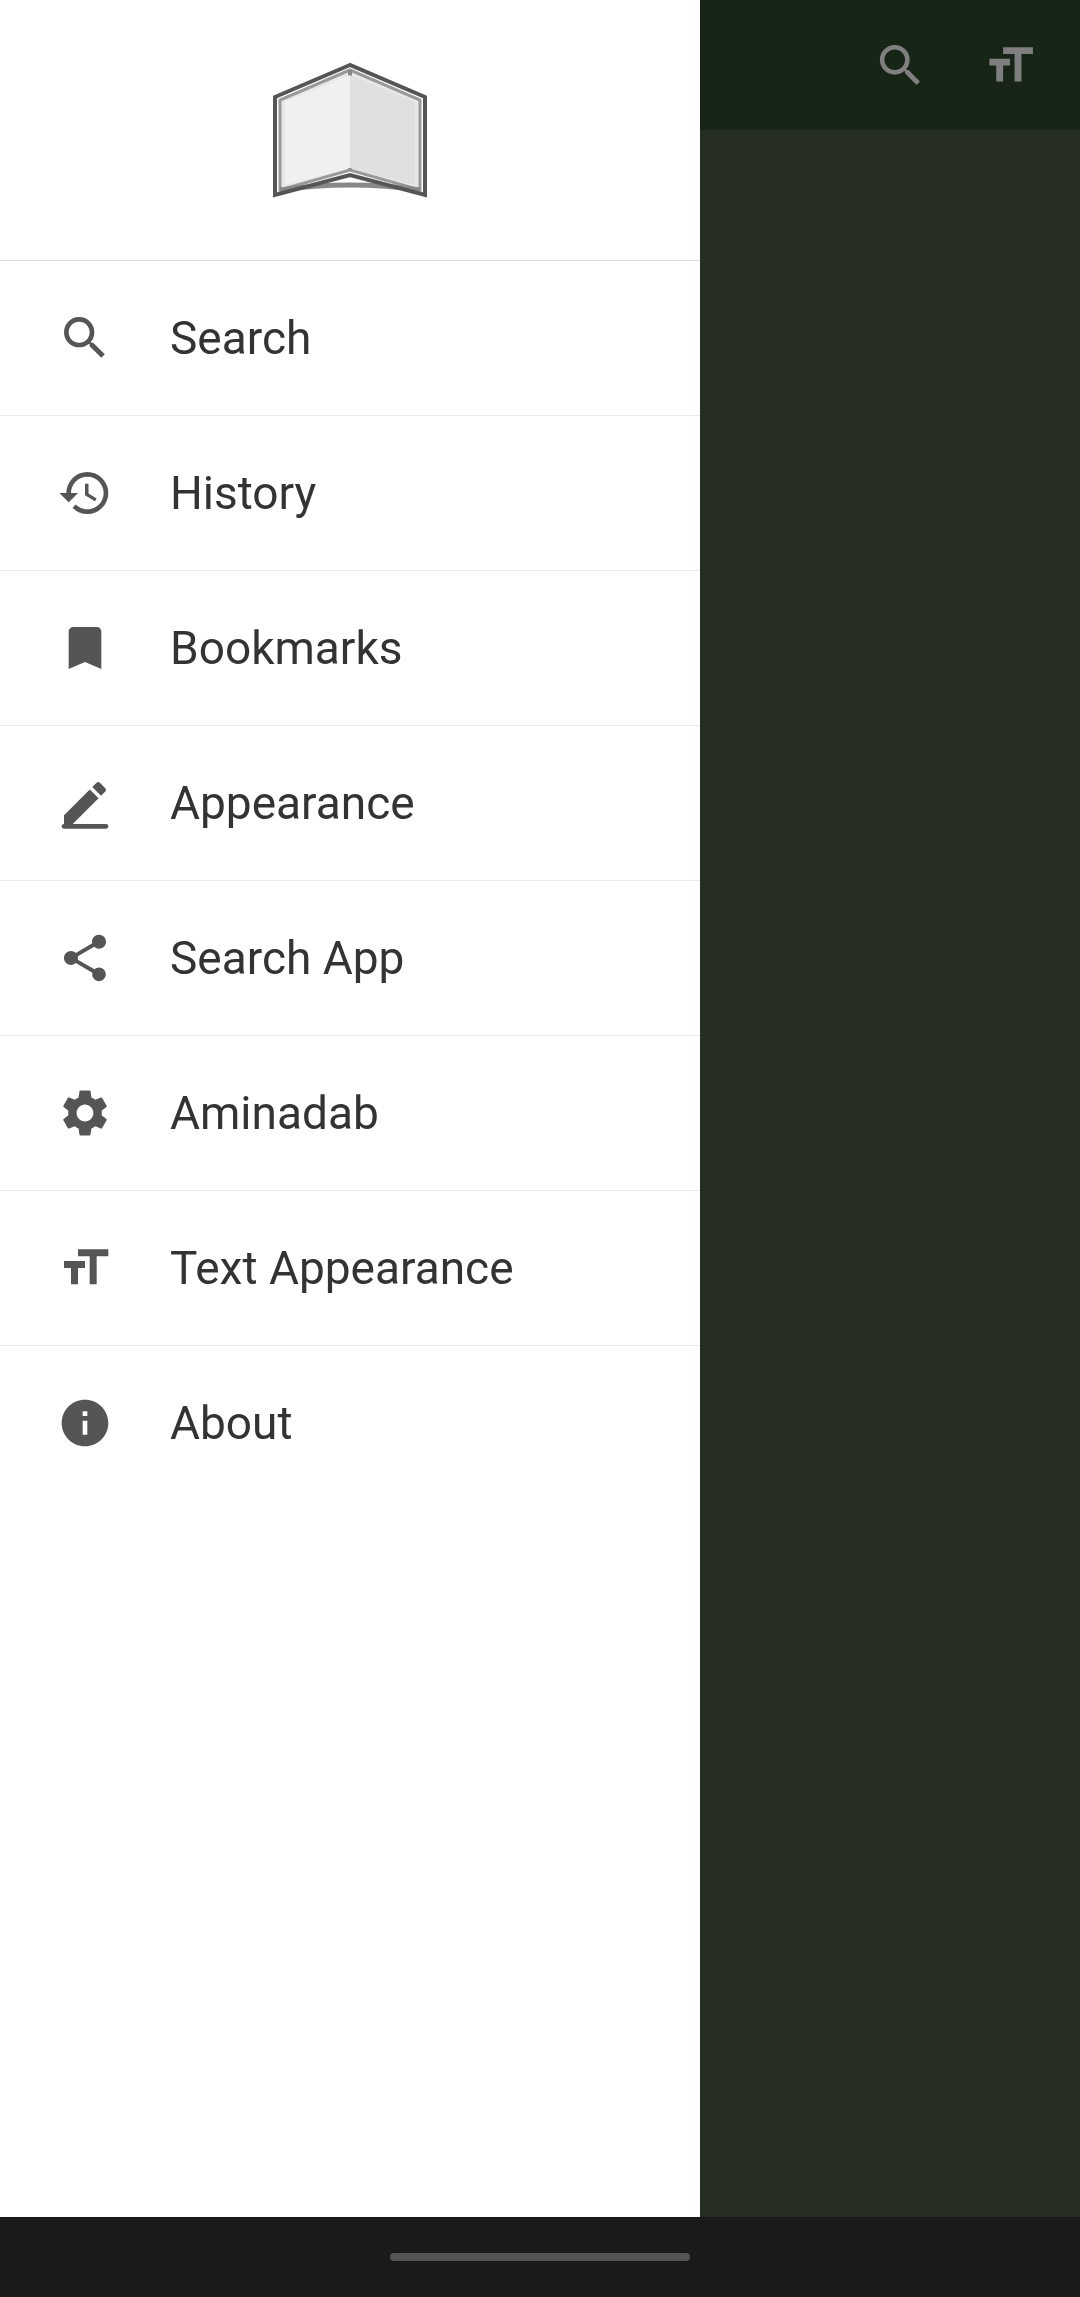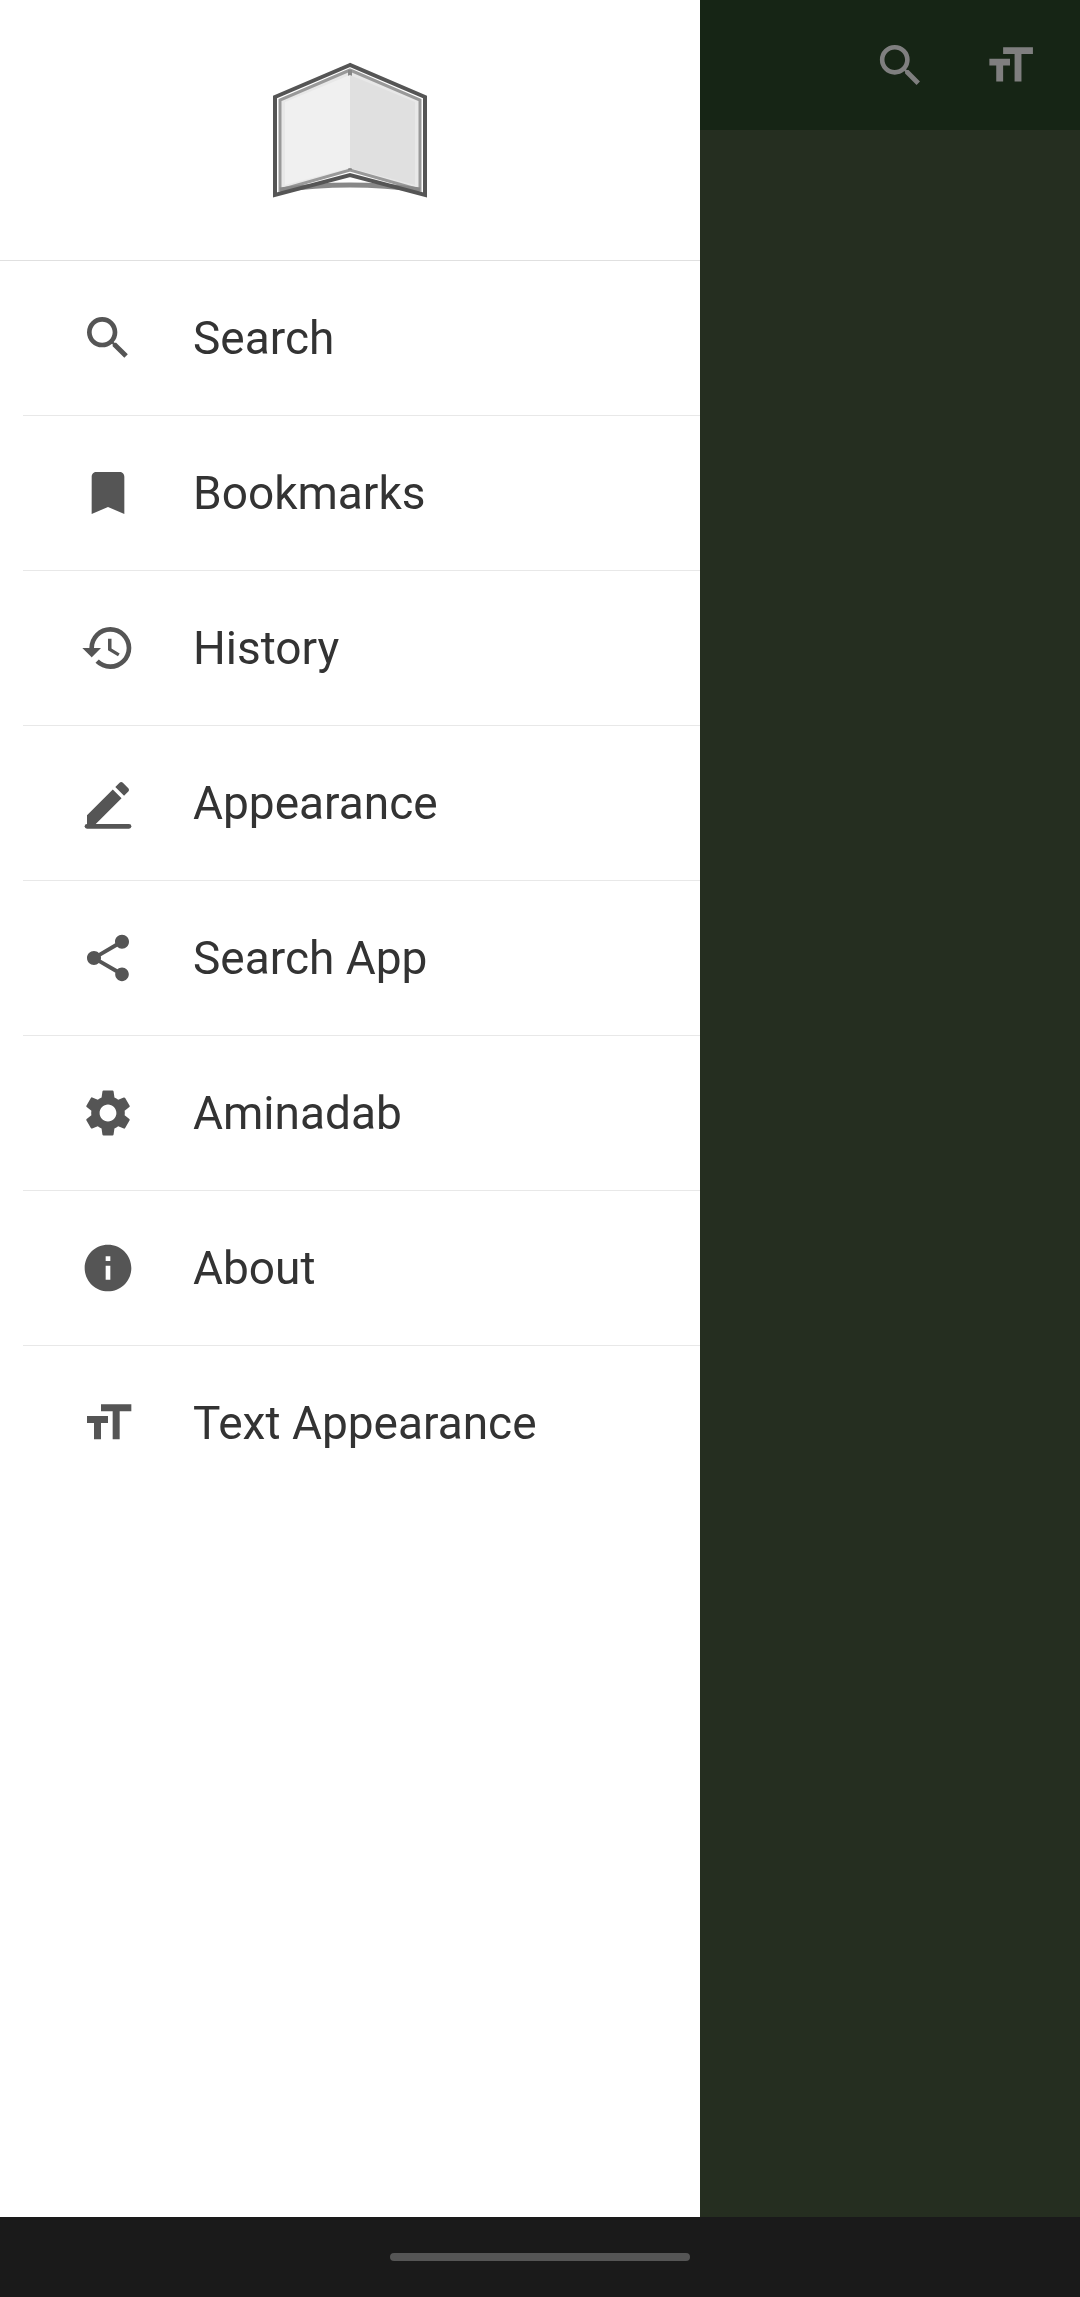--- a/index.html
+++ b/index.html
@@ -91,21 +91,20 @@
 
     .book-icon {
       width: 200px;
       height: 160px;
     }
 
     .drawer-menu {
       flex: 1;
       display: flex;
       flex-direction: column;
-      margin-left: 23px;
     }
 
     .menu-item {
       display: flex;
       align-items: center;
       padding: 42px 50px;
       border-bottom: 1px solid #e8e8e8;
       cursor: pointer;
       gap: 50px;
     }
@@ -238,33 +237,33 @@
         <svg viewBox="0 0 24 24">
           <path d="M15.5 14h-.79l-.28-.27A6.471 6.471 0 0 0 16 9.5 6.5 6.5 0 1 0 9.5 16c1.61 0 3.09-.59 4.23-1.57l.27.28v.79l5 4.99L20.49 19l-4.99-5zm-6 0C7.01 14 5 11.99 5 9.5S7.01 5 9.5 5 14 7.01 14 9.5 11.99 14 9.5 14z"></path>
         </svg>
       </div>
       <span class="menu-label">Search</span>
     </div>
 
     <div class="menu-item">
       <div class="menu-icon">
         <svg viewBox="0 0 24 24">
+          <path d="M13 3a9 9 0 0 0-9 9H1l3.89 3.89.07.14L9 12H6c0-3.87 3.13-7 7-7s7 3.13 7 7-3.13 7-7 7c-1.93 0-3.68-.79-4.94-2.06l-1.42 1.42A8.954 8.954 0 0 0 13 21a9 9 0 0 0 0-18zm-1 5v5l4.28 2.54.72-1.21-3.5-2.08V8H12z"></path>
+        </svg>
+      </div>
+      <span class="menu-label">History</span>
+    </div>
+
+    <div class="menu-item">
+      <div class="menu-icon">
+        <svg viewBox="0 0 24 24">
           <path d="M17 3H7c-1.1 0-1.99.9-1.99 2L5 21l7-3 7 3V5c0-1.1-.9-2-2-2z"></path>
         </svg>
       </div>
       <span class="menu-label">Bookmarks</span>
-    </div>
-
-    <div class="menu-item">
-      <div class="menu-icon">
-        <svg viewBox="0 0 24 24">
-          <path d="M13 3a9 9 0 0 0-9 9H1l3.89 3.89.07.14L9 12H6c0-3.87 3.13-7 7-7s7 3.13 7 7-3.13 7-7 7c-1.93 0-3.68-.79-4.94-2.06l-1.42 1.42A8.954 8.954 0 0 0 13 21a9 9 0 0 0 0-18zm-1 5v5l4.28 2.54.72-1.21-3.5-2.08V8H12z"></path>
-        </svg>
-      </div>
-      <span class="menu-label">History</span>
     </div>
 
 
     <div class="menu-item">
       <div class="menu-icon">
         <svg viewBox="0 0 24 24">
           <path d="M3 17.25V21h3.75L17.81 9.94l-3.75-3.75L3 17.25zM20.71 7.04c.39-.39.39-1.02 0-1.41l-2.34-2.34c-.39-.39-1.02-.39-1.41 0l-1.83 1.83 3.75 3.75 1.83-1.83z"></path>
           <rect x="2" y="21" width="20" height="2" rx="1"></rect>
         </svg>
       </div>
@@ -285,33 +284,33 @@
         <svg viewBox="0 0 24 24">
           <path d="M19.14,12.94c0.04-0.3,0.06-0.61,0.06-0.94c0-0.32-0.02-0.64-0.07-0.94l2.03-1.58c0.18-0.14,0.23-0.41,0.12-0.61 l-1.92-3.32c-0.12-0.22-0.37-0.29-0.59-0.22l-2.39,0.96c-0.5-0.38-1.03-0.7-1.62-0.94L14.4,2.81c-0.04-0.24-0.24-0.41-0.48-0.41 h-3.84c-0.24,0-0.43,0.17-0.47,0.41L9.25,5.35C8.66,5.59,8.12,5.92,7.63,6.29L5.24,5.33c-0.22-0.08-0.47,0-0.59,0.22L2.74,8.87 C2.62,9.08,2.66,9.34,2.86,9.48l2.03,1.58C4.84,11.36,4.8,11.69,4.8,12s0.02,0.64,0.07,0.94l-2.03,1.58 c-0.18,0.14-0.23,0.41-0.12,0.61l1.92,3.32c0.12,0.22,0.37,0.29,0.59,0.22l2.39-0.96c0.5,0.38,1.03,0.7,1.62,0.94l0.36,2.54 c0.05,0.24,0.24,0.41,0.48,0.41h3.84c0.24,0,0.44-0.17,0.47-0.41l0.36-2.54c0.59-0.24,1.13-0.56,1.62-0.94l2.39,0.96 c0.22,0.08,0.47,0,0.59-0.22l1.92-3.32c0.12-0.22,0.07-0.47-0.12-0.61L19.14,12.94z M12,15.6c-1.98,0-3.6-1.62-3.6-3.6 s1.62-3.6,3.6-3.6s3.6,1.62,3.6,3.6S13.98,15.6,12,15.6z"></path>
         </svg>
       </div>
       <span class="menu-label">Aminadab</span>
     </div>
 
     <div class="menu-item">
       <div class="menu-icon">
         <svg viewBox="0 0 24 24">
+          <path d="M9 4v3h5v12h3V7h5V4H9zm-6 8h3v7h3v-7h3V9H3v3z"></path>
+        </svg>
+      </div>
+      <span class="menu-label">Text Appearance</span>
+    </div>
+
+    <div class="menu-item">
+      <div class="menu-icon">
+        <svg viewBox="0 0 24 24">
           <path d="M12 2C6.48 2 2 6.48 2 12s4.48 10 10 10 10-4.48 10-10S17.52 2 12 2zm1 15h-2v-6h2v6zm0-8h-2V7h2v2z"></path>
         </svg>
       </div>
       <span class="menu-label">About</span>
-    </div>
-
-    <div class="menu-item">
-      <div class="menu-icon">
-        <svg viewBox="0 0 24 24">
-          <path d="M9 4v3h5v12h3V7h5V4H9zm-6 8h3v7h3v-7h3V9H3v3z"></path>
-        </svg>
-      </div>
-      <span class="menu-label">Text Appearance</span>
     </div>
 
   </div>
 </div>
 
 <div class="bottom-bar">
   <div class="bottom-indicator"></div>
 </div>
 
 </body></html>

